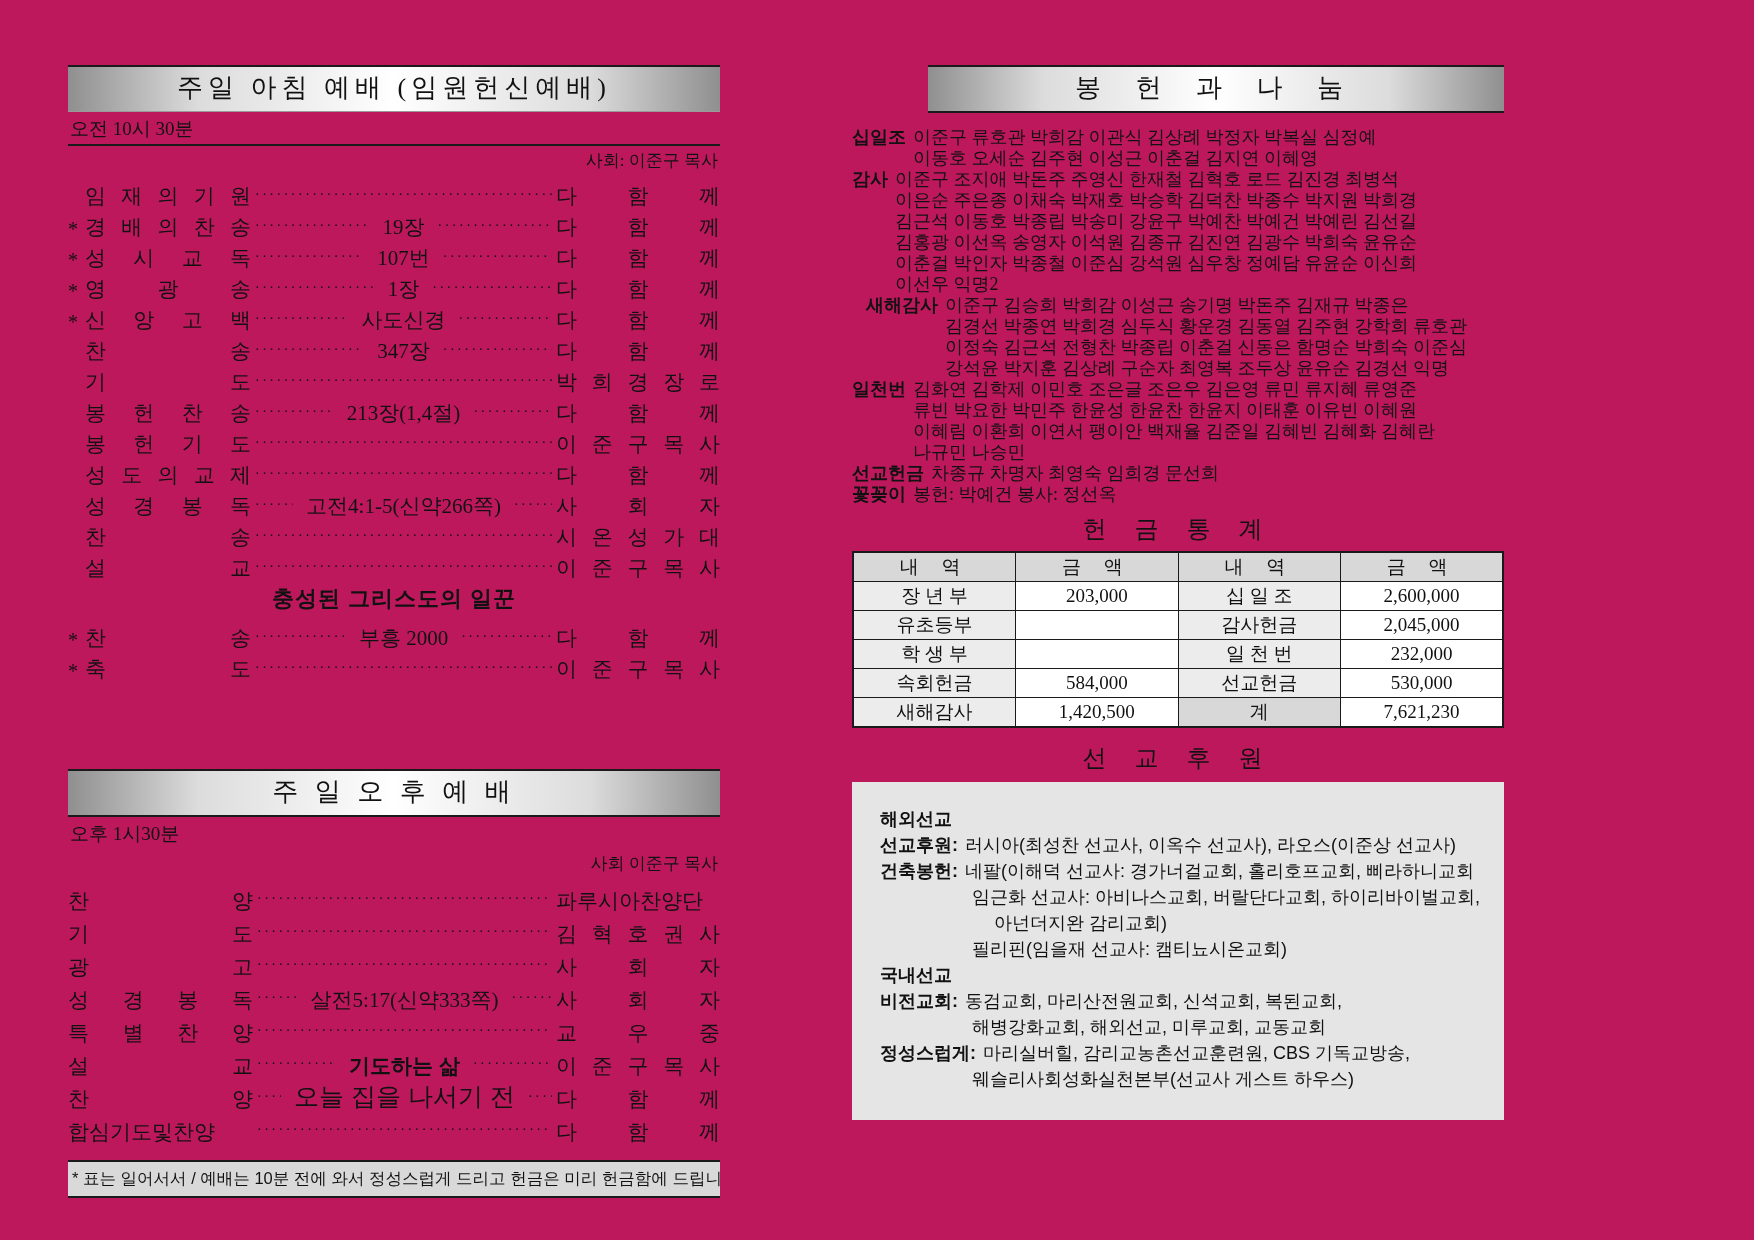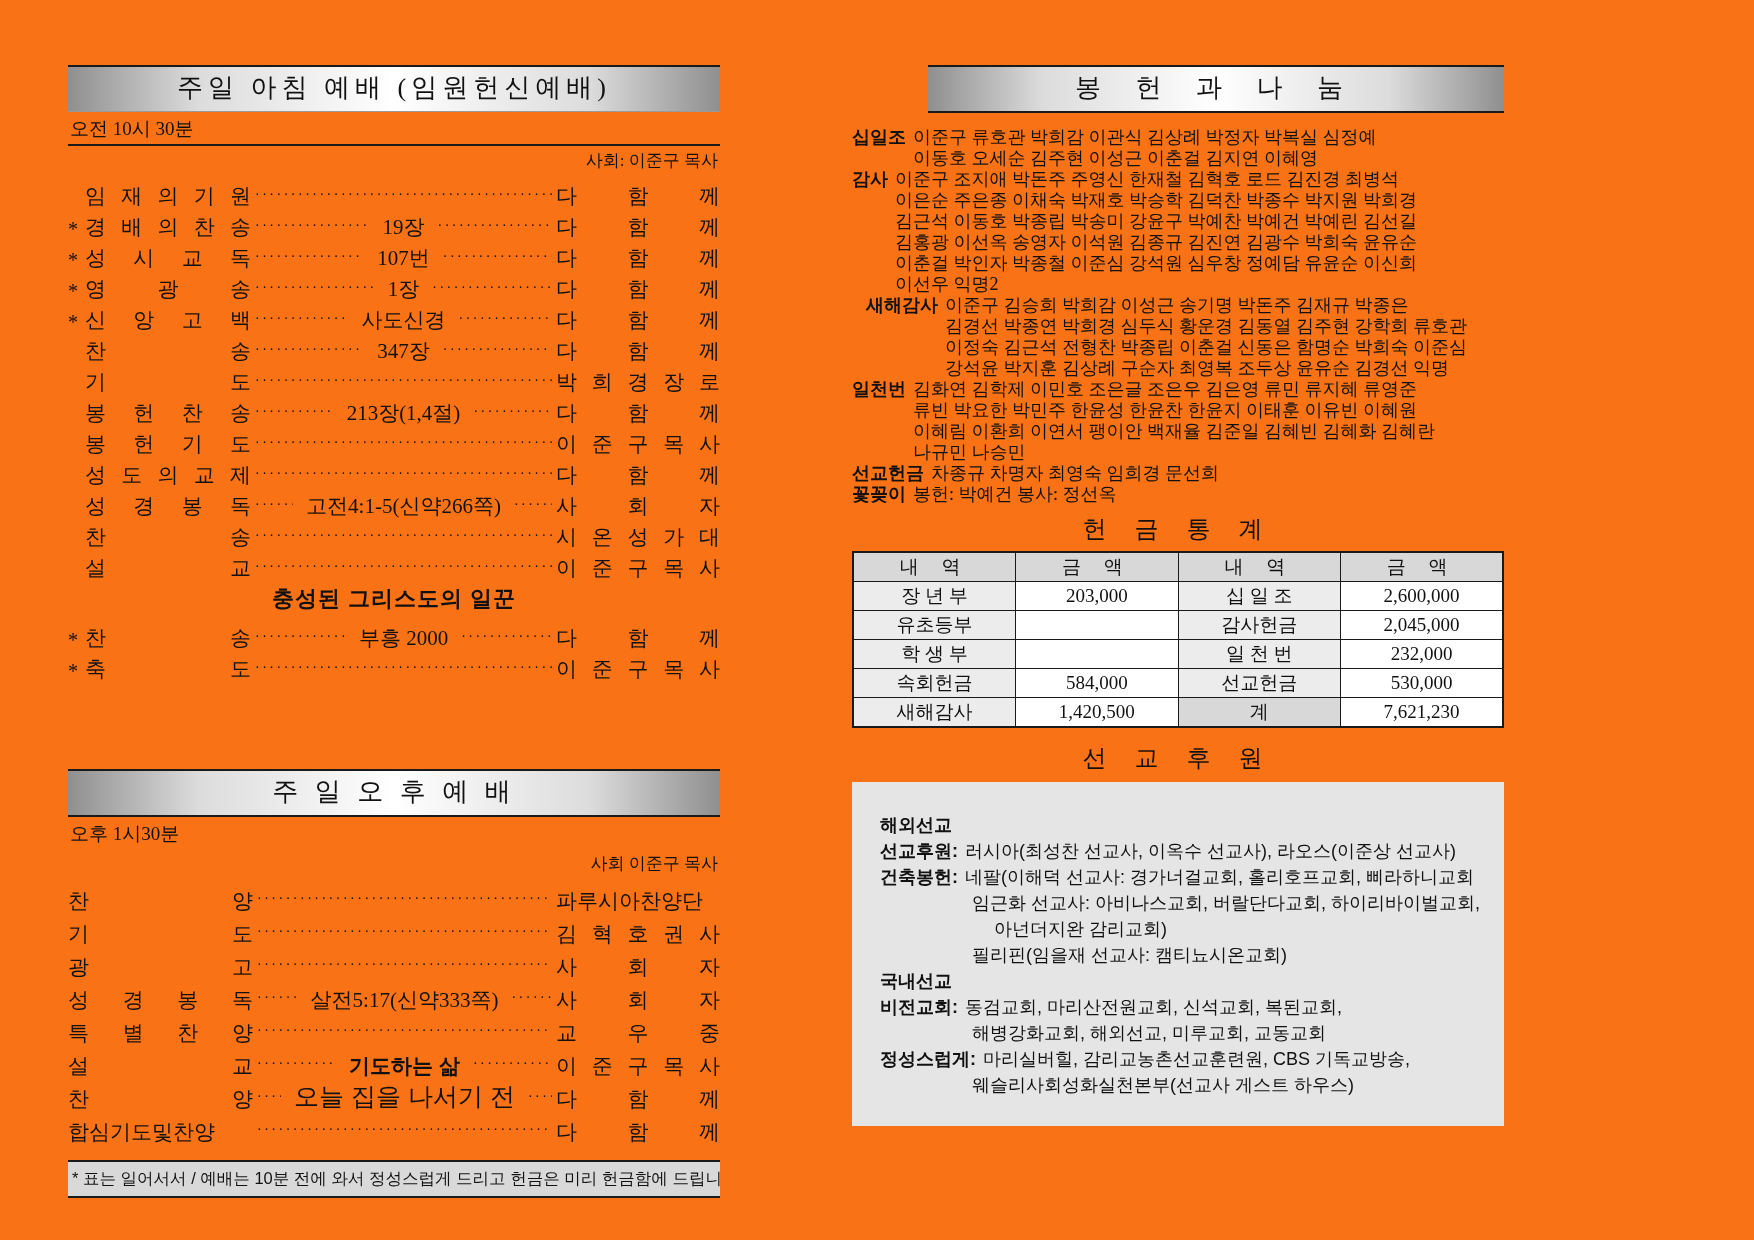--- a/index.html
+++ b/index.html
@@ -1,19 +1,19 @@
 <!DOCTYPE html>
 <html><head>
 <meta charset="utf-8">
 <style>
   html,body{margin:0;padding:0;background:#888;}
   .page{
     position:relative;
     width:1754px;height:1240px;
-    background:#f97316;
+    background:#be185d;
     font-family:"Liberation Serif","DejaVu Serif",serif;
     color:#111;
     overflow:hidden;
   }
   .col{position:absolute;top:65px;}
   .col-left{left:68px;width:652px;}
   .col-right{left:852px;width:652px;}
 
   
   .banner{
@@ -84,21 +84,21 @@
     height:23px;overflow:hidden;white-space:nowrap;
   }
   .stats-table th{background:#d8d8d8;font-weight:normal;letter-spacing:9px;height:26px;}
   .cell-label{background:#ececec;}
   .cell-amount{background:#ffffff;}
   .cell-total{background:#d8d8d8;}
 
   
   .mission-title{margin-top:14px;}
   .mission-box{
-    margin-top:8px;background:#e5e5e5;padding:30px 20px 28px 28px;
+    margin-top:8px;background:#e5e5e5;padding:24px 20px 28px 28px;
     font-family:"Liberation Sans","DejaVu Sans",sans-serif;
     font-size:18px;line-height:26px;
   }
   .mission-line{white-space:nowrap;}
   .mission-line.indent-1{padding-left:92px;}
   .mission-line.indent-2{padding-left:114px;}
   .mission-label{font-weight:bold;margin-right:7px;}
 </style>
 </head>
 <body>

